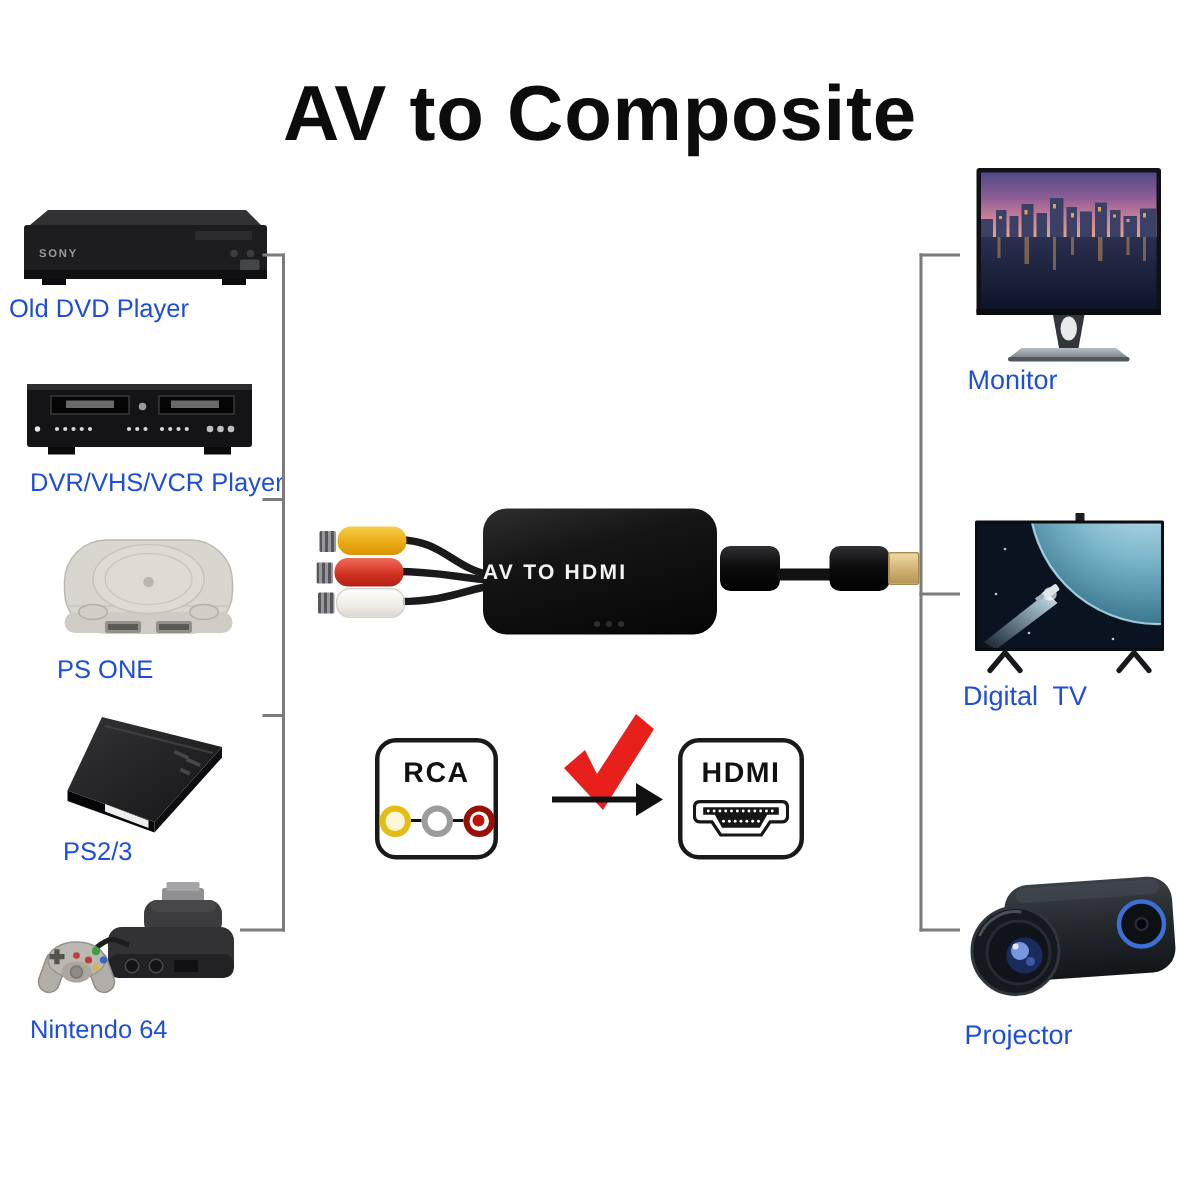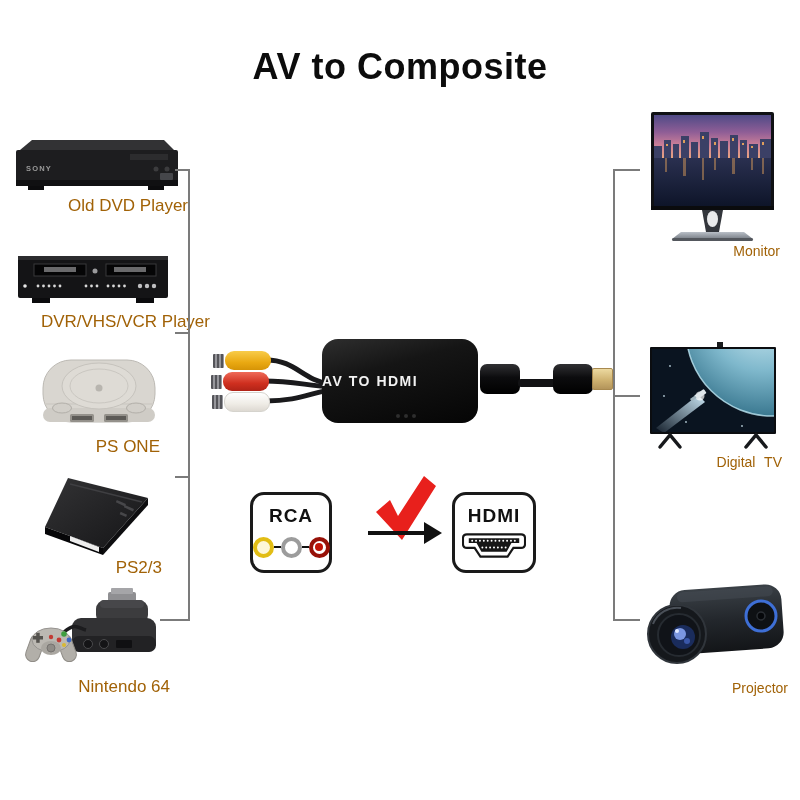--- a/index.html
+++ b/index.html
@@ -3,26 +3,26 @@
 <meta charset="utf-8">
 <style>
   * { margin:0; padding:0; box-sizing:border-box; }
   html,body { background:#fff; }
   .canvas {
     position:relative; width:800px; height:800px; background:#ffffff;
     font-family:"Liberation Sans", sans-serif; overflow:hidden;
   }
   .title {
     position:absolute; top:46px; left:0; width:100%; text-align:center;
-    font-size:36px; font-weight:bold; color:#0c0c0c; letter-spacing:0.5px;
+    font-size:52px; font-weight:bold; color:#0c0c0c; letter-spacing:0.5px;
   }
   .dev-label {
-    position:absolute; text-align:right; font-size:17px; color:#a16207;
-  }
-  .dev-label.right { font-size:14px; }
+    position:absolute; text-align:left; font-size:17px; color:#1d4ed8;
+  }
+  .dev-label.right { font-size:18px; }
   .dev-label.wide { word-spacing:5px; }
   svg { position:absolute; display:block; }
   .abs { position:absolute; }
 
   
   .bline { position:absolute; background:#7b7b7b; }
 
   
   .plug { position:absolute; display:flex; align-items:center; }
   .plug-tip {

